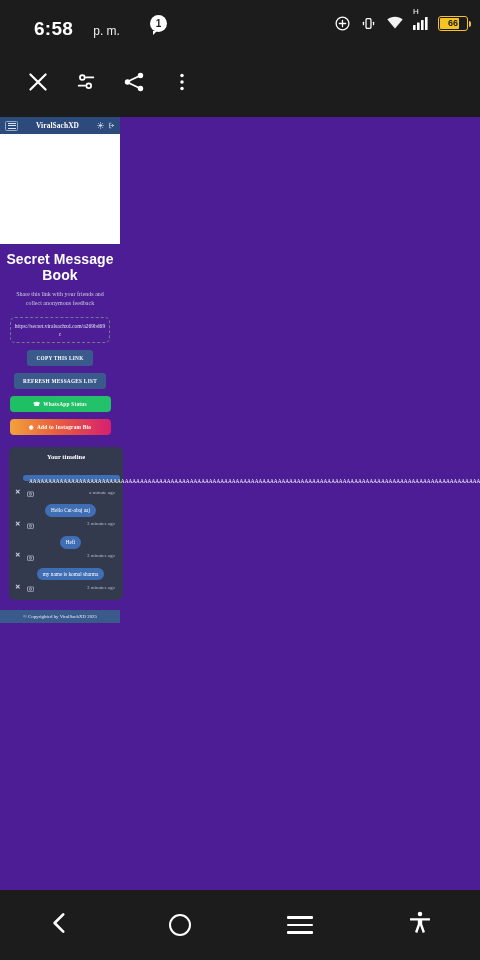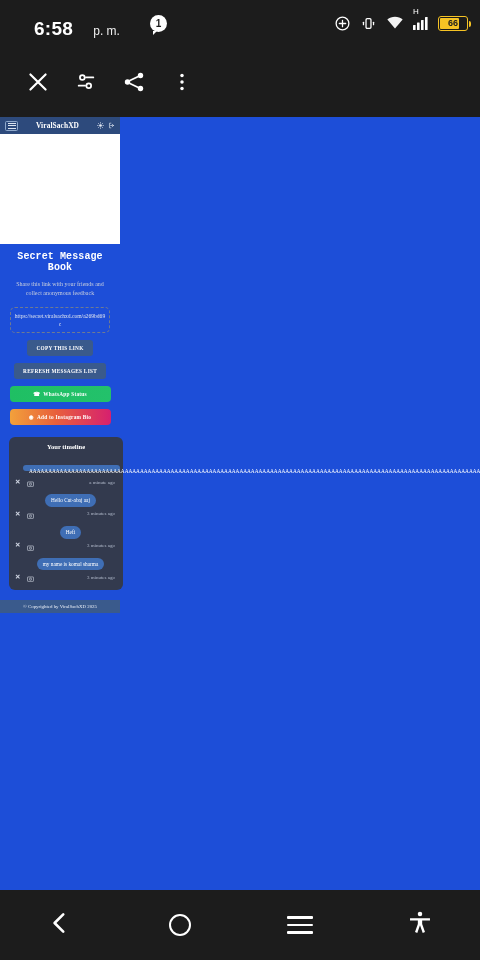--- a/index.html
+++ b/index.html
@@ -84,21 +84,21 @@
     letter-spacing: -0.2px;
     -webkit-mask-image: linear-gradient(to right, transparent 0, #000 22px);
             mask-image: linear-gradient(to right, transparent 0, #000 22px);
   }
 
   
   .webview {
     position: absolute;
     top: 117px; left: 0;
     width: 480px; height: 773px;
-    background: #1d4ed8;
+    background: #4c1d95;
     overflow: hidden;
   }
   .page-inner { position: relative; width: 120px; }
 
   
   .site-nav {
     height: 17px; width: 120px;
     background: #2d4a7c;
     display: flex; align-items: center;
     padding: 0 5px; gap: 4px;
@@ -117,22 +117,22 @@
     letter-spacing: .1px; flex: 1; text-align: center;
   }
   .nav-icon { flex: none; display: flex; align-items: center; }
 
   
   .hero-blank { width: 120px; height: 110px; background: #ffffff; }
 
   
   .content { width: 120px; padding: 7px 6px 0; text-align: center; }
   .title {
-    font-family: Liberation Mono, monospace;
-    font-size: 10px; font-weight: 700; color: #ffffff;
+    font-family: Liberation Sans, sans-serif;
+    font-size: 14px; font-weight: 700; color: #ffffff;
     letter-spacing: .1px;
   }
   .subtitle {
     margin-top: 7px;
     font-family: "Liberation Serif", serif;
     font-size: 6px; color: #c8cedd; line-height: 1.55;
     padding: 0 6px;
   }
   .link-box {
     margin: 8px 4px 0;

